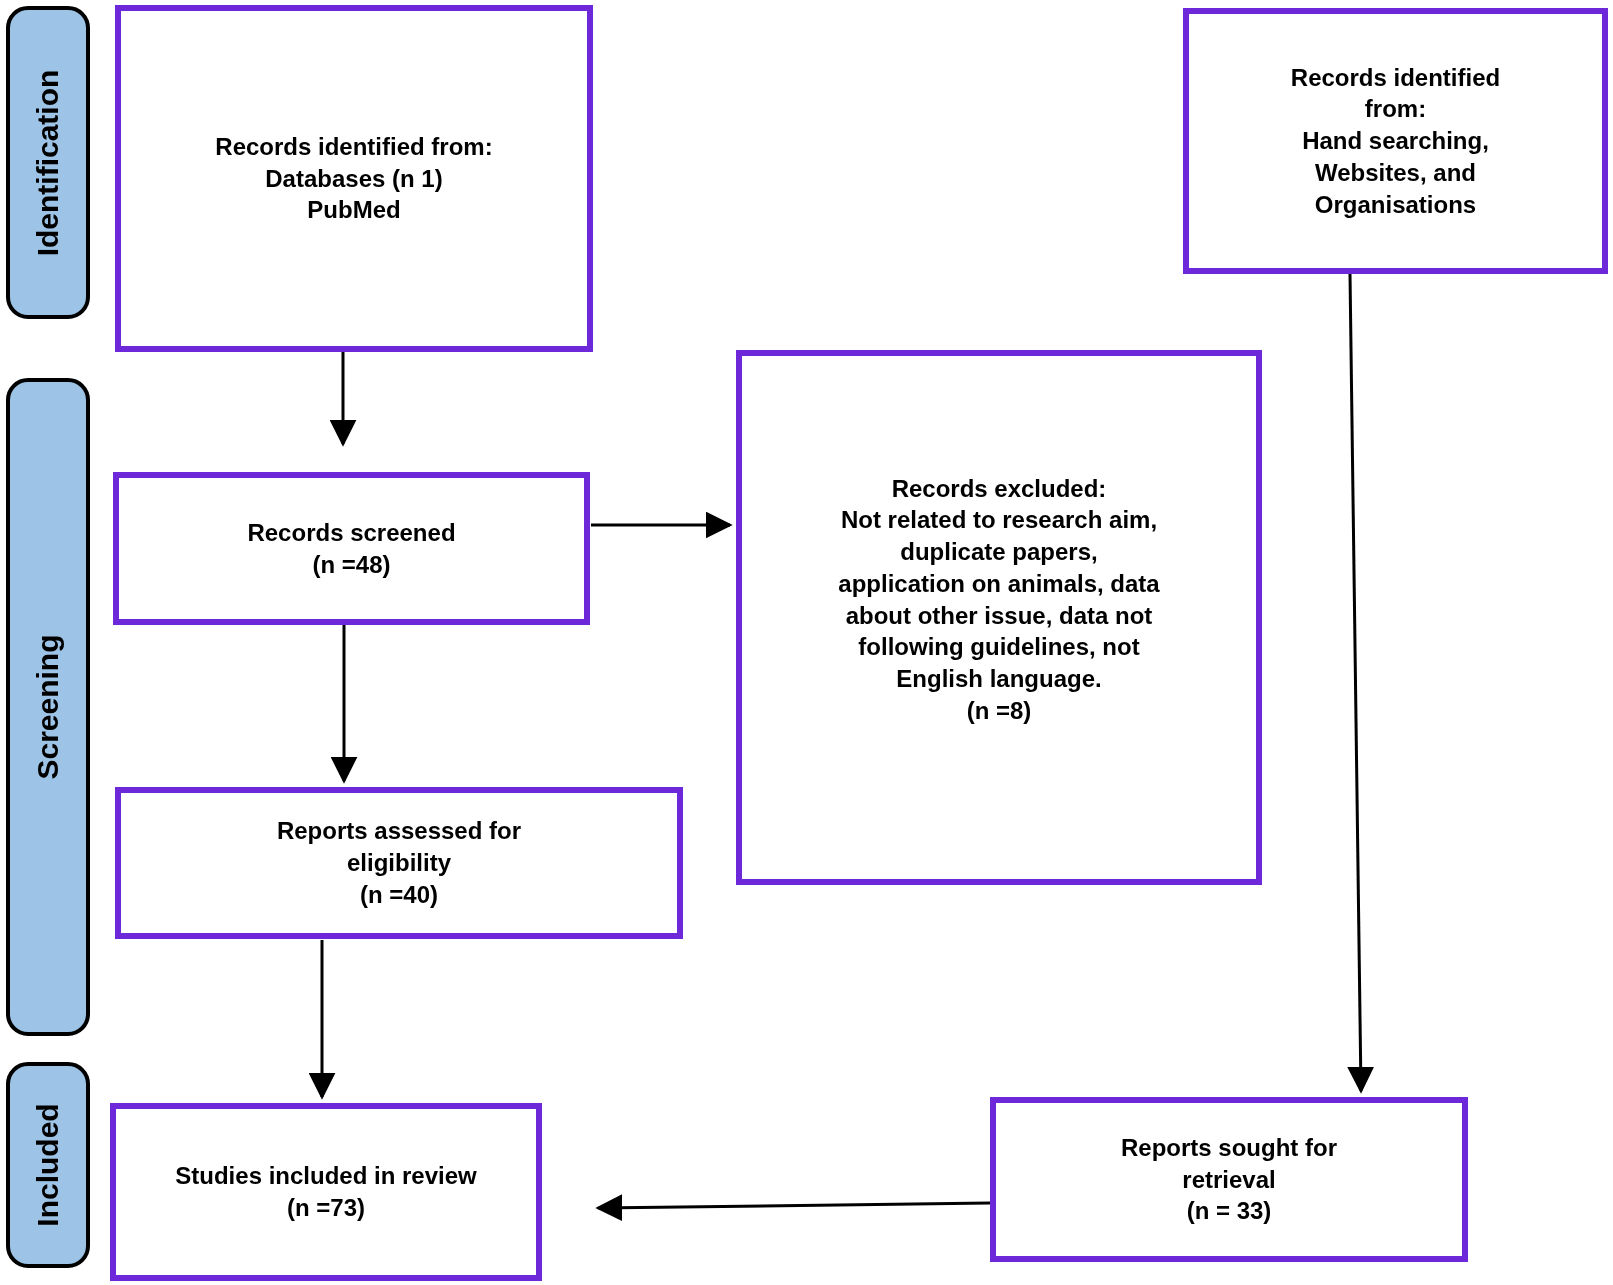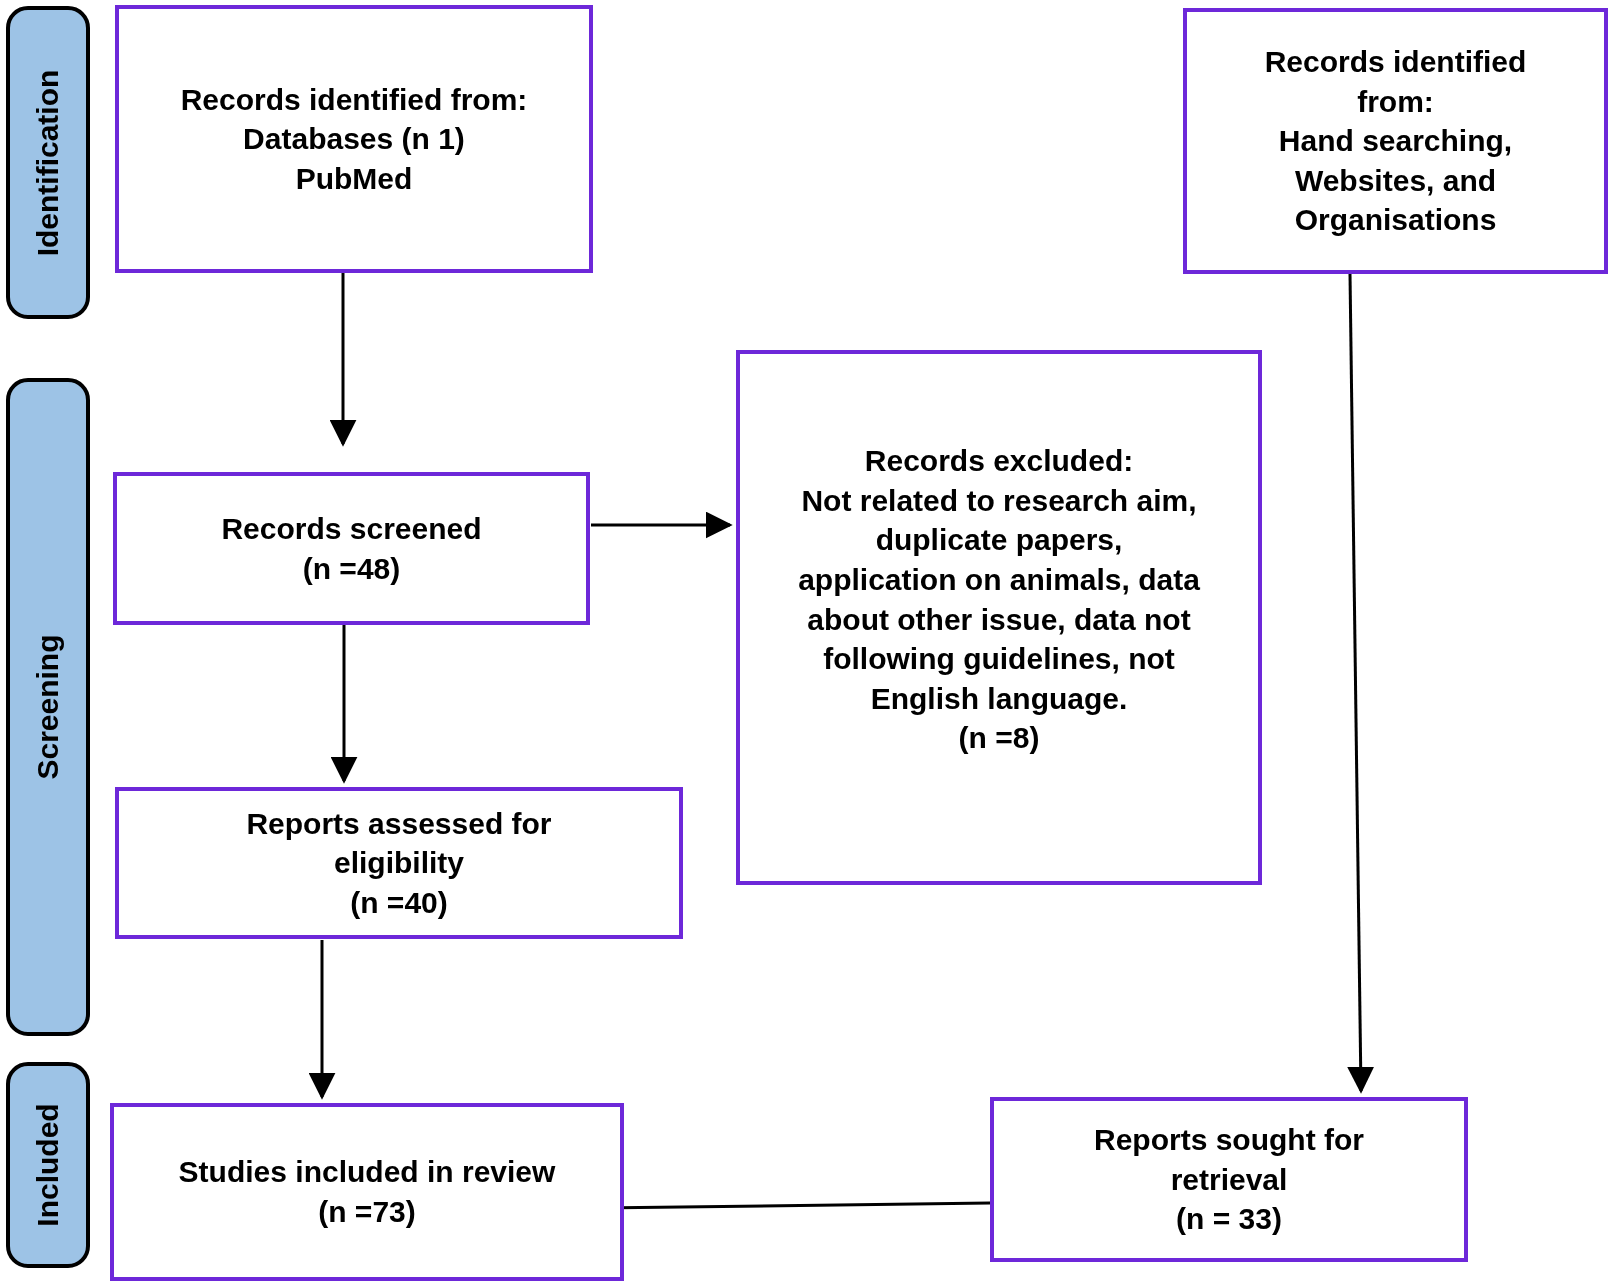--- a/index.html
+++ b/index.html
@@ -9,27 +9,27 @@
     height: 1285px;
     background: #ffffff;
     font-family: "Liberation Sans", sans-serif;
     color: #000000;
     overflow: hidden;
   }
   .flow-box {
     position: absolute;
     box-sizing: border-box;
     background: #ffffff;
-    border: 4px solid #6d28d9;
+    border: 6px solid #6d28d9;
     display: flex;
     align-items: center;
     justify-content: center;
     text-align: center;
     font-weight: bold;
-    font-size: 30px;
+    font-size: 24px;
     line-height: 1.32;
     white-space: pre-line;
   }
   .stage {
     position: absolute;
     box-sizing: border-box;
     background: #9DC3E6;
     border: 4px solid #000000;
     border-radius: 22px;
     display: flex;
@@ -73,21 +73,21 @@
   <div class="stage" style="left:6px; top:6px; width:84px; height:313px;">
     <span class="stage-label">Identification</span>
   </div>
   <div class="stage" style="left:6px; top:378px; width:84px; height:658px;">
     <span class="stage-label">Screening</span>
   </div>
   <div class="stage" style="left:6px; top:1062px; width:84px; height:206px;">
     <span class="stage-label">Included</span>
   </div>
 
-  <div class="flow-box" style="left:115px; top:5px; width:478px; height:268px;">Records identified from:
+  <div class="flow-box" style="left:115px; top:5px; width:478px; height:347px;">Records identified from:
 Databases (n 1)
 PubMed</div>
 
   <div class="flow-box" style="left:1183px; top:8px; width:425px; height:266px;">Records identified
 from:
 Hand searching,
 Websites, and
 Organisations</div>
 
   <div class="flow-box" style="left:113px; top:472px; width:477px; height:153px;">Records screened
@@ -99,20 +99,20 @@
 application on animals, data
 about other issue, data not
 following guidelines, not
 English language.
 (n =8)</div>
 
   <div class="flow-box" style="left:115px; top:787px; width:568px; height:152px;">Reports assessed for
 eligibility
 (n =40)</div>
 
-  <div class="flow-box" style="left:110px; top:1103px; width:514px; height:178px;">Studies included in review
+  <div class="flow-box" style="left:110px; top:1103px; width:432px; height:178px;">Studies included in review
 (n =73)</div>
 
   <div class="flow-box" style="left:990px; top:1097px; width:478px; height:165px;">Reports sought for
 retrieval
 (n = 33)</div>
 
 </div>
 
 </body></html>

